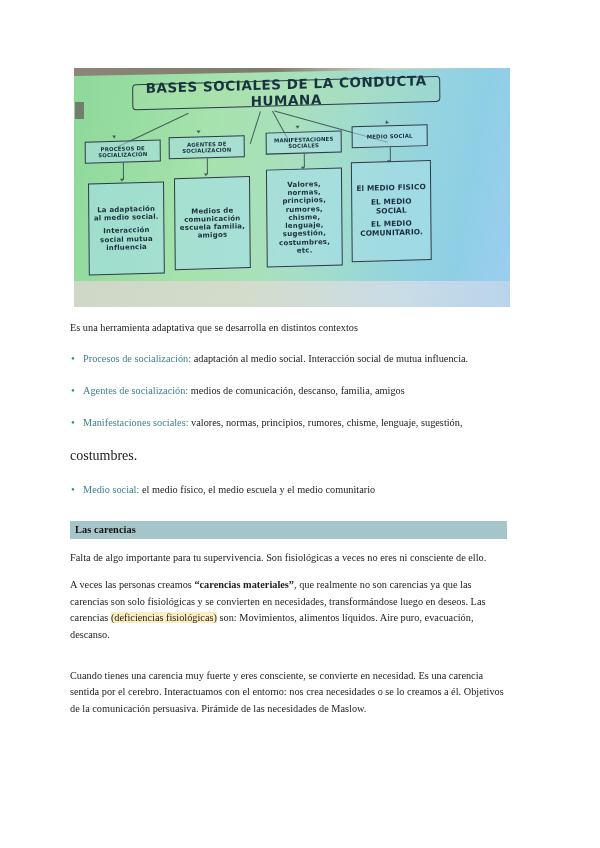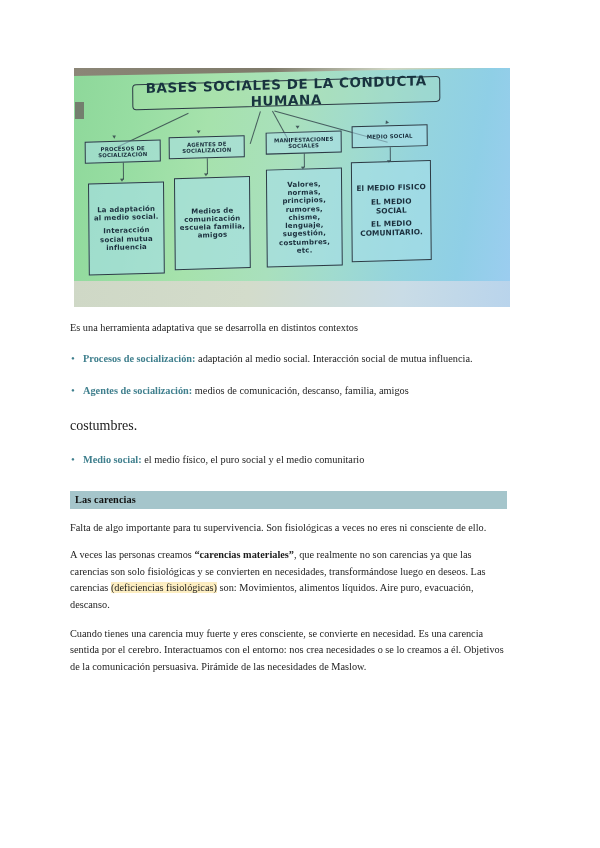--- a/index.html
+++ b/index.html
@@ -174,21 +174,21 @@
   .bullet-row:before {
     content: "\2022";
     position: absolute;
     left: 1px;
     top: -1px;
     color: #3f7f8d;
     font-size: 11px;
   }
   .bullet-label {
     color: #3f7f8d;
-    font-weight: 700;
+    font-weight: 400;
     margin-top: 28px;
   }
   .wrapline {
     font-size: 14px;
     line-height: 1.55;
     margin: 0 0 16px 0;
     color: #1c1c1c;
   }
 
   .section-head {
@@ -277,36 +277,39 @@
     <div class="bullets">
 
       <div class="bullet-row">
         <span class="bullet-label">Procesos de socialización:</span><span> adaptación al medio social. Interacción social de mutua influencia.</span>
       </div>
 
       <div class="bullet-row">
         <span class="bullet-label">Agentes de socialización:</span><span> medios de comunicación, descanso, familia, amigos</span>
       </div>
 
+      <div class="bullet-row" style="margin-bottom:14px;">
+        <span class="bullet-label">Manifestaciones sociales:</span><span> valores, normas, principios, rumores, chisme, lenguaje, sugestión,</span>
+      </div>
 
       <div class="wrapline">costumbres.</div>
 
       <div class="bullet-row" style="margin-bottom:0;">
-        <span class="bullet-label">Medio social:</span><span> el medio físico, el puro social y el medio comunitario</span>
+        <span class="bullet-label">Medio social:</span><span> el medio físico, el medio escuela y el medio comunitario</span>
       </div>
 
     </div>
 
     <div class="spacer-lg"></div>
 
     <div class="section-head">Las carencias</div>
 
     <p class="para" style="margin-bottom:10px;">Falta de algo importante para tu supervivencia. Son fisiológicas a veces no eres ni consciente de ello.</p>
 
-    <p class="para" style="margin-bottom:0;">
+    <p class="para" style="margin-bottom:12px;">
       <span>A veces las personas creamos </span><span class="bold-q">“carencias materiales”</span><span>, que realmente no son carencias ya que las carencias son solo fisiológicas y se convierten en necesidades, transformándose luego en deseos. Las carencias </span><span class="hl">(deficiencias fisiológicas)</span><span> son: Movimientos, alimentos líquidos. Aire puro, evacuación, descanso.</span>
     </p>
 
     <div class="spacer-md"></div>
 
 
     <p class="para" style="margin-bottom:0;">Cuando tienes una carencia muy fuerte y eres consciente, se convierte en necesidad. Es una carencia sentida por el cerebro. Interactuamos con el entorno: nos crea necesidades o se lo creamos a él. Objetivos de la comunicación persuasiva. Pirámide de las necesidades de Maslow.</p>
 
   </div>
 

